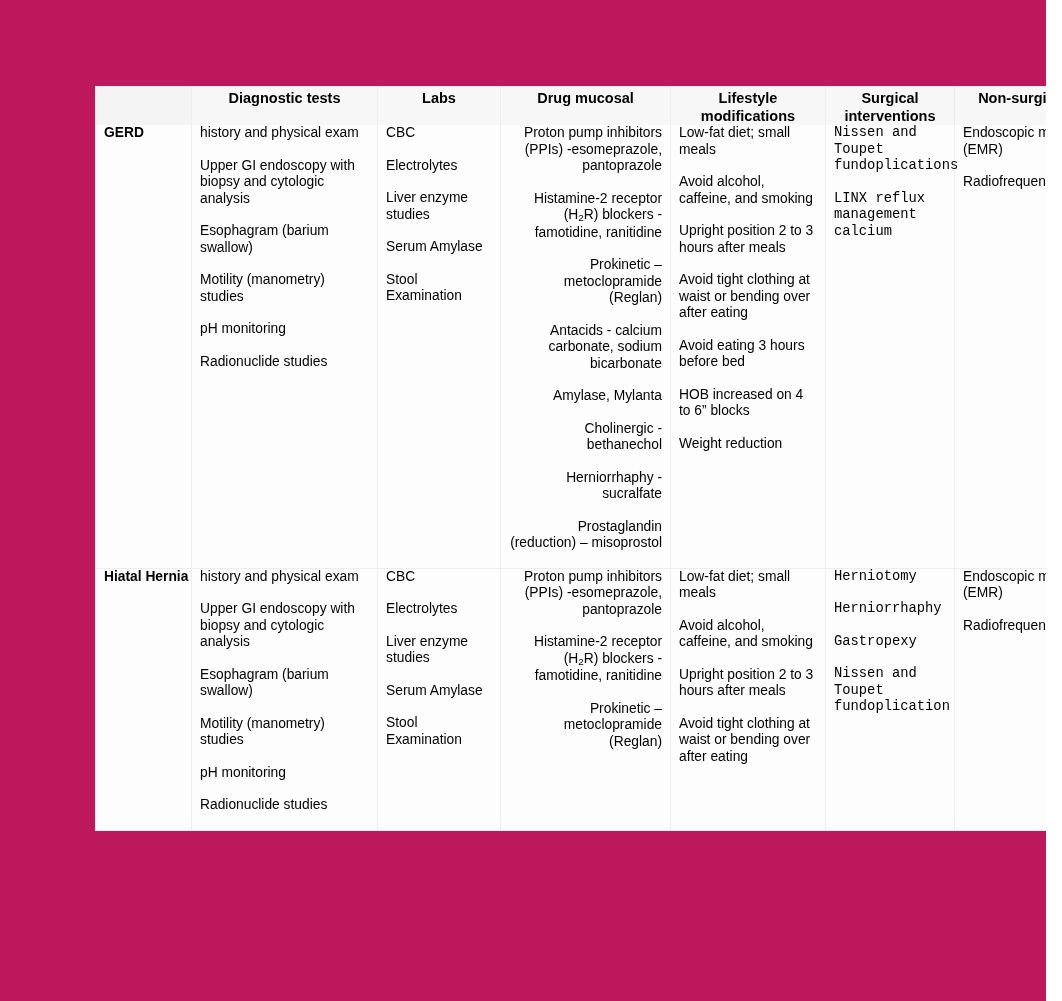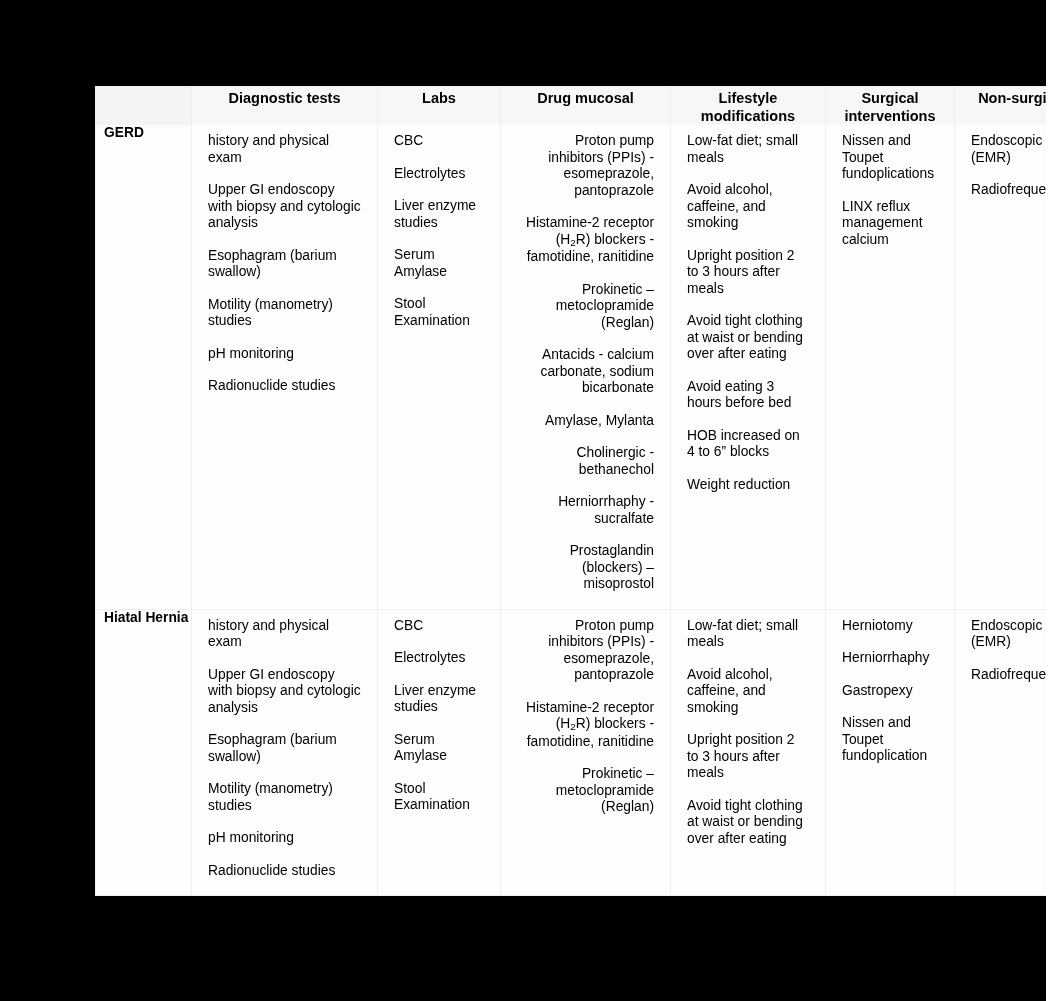--- a/index.html
+++ b/index.html
@@ -17,21 +17,21 @@
   }
 
   
   #doc-page {
     position: absolute;
     left: 0;
     top: 0;
     width: 1046px;
     height: 1001px;
     overflow: hidden;
-    background: #000000;
+    background: #be185d;
   }
 
   #table-wrap {
     position: absolute;
     left: 95px;
     top: 86px;
     width: 1090px; 
   }
 
   table.comparison {
@@ -82,33 +82,33 @@
     padding-top: 2px;
     white-space: nowrap;
   }
 
   
   tr.row-gerd  > td { height: 375px; }
   tr.row-hh    > td { height: 201px; }
 
   ul.cell-list {
     list-style: none;
-    margin: 8px;
+    margin: 0;
     padding: 0;
   }
   ul.cell-list > li {
     margin: 0 0 16px 0;
     padding: 0;
   }
   ul.cell-list > li:last-child { margin-bottom: 0; }
 
   
   td.drug-cell ul.cell-list > li { margin-bottom: 16px; text-align: right; }
   td.life-cell ul.cell-list > li { margin-bottom: 16px; }
-  td.surg-cell ul.cell-list > li { margin-bottom: 16px; }
+  td.surg-cell ul.cell-list > li { margin-bottom: 16px; font-family: Liberation Mono, monospace; }
   td.nons-cell ul.cell-list > li { margin-bottom: 16px; }
   td.labs-cell ul.cell-list > li { margin-bottom: 16px; }
   td.diag-cell ul.cell-list > li { margin-bottom: 16px; }
 
   tr.row-hh td.surg-cell ul.cell-list > li { margin-bottom: 16px; }
 
   
   td.drug-cell, td.life-cell { overflow: visible; }
 
   sub {
@@ -168,21 +168,21 @@
           </td>
           <td class="drug-cell">
             <ul class="cell-list">
                 <li>Proton pump inhibitors (PPIs) -esomeprazole, pantoprazole</li>
                 <li>Histamine-2 receptor (H<sub>2</sub>R) blockers - famotidine, ranitidine</li>
                 <li>Prokinetic – metoclopramide (Reglan)</li>
                 <li>Antacids - calcium carbonate, sodium bicarbonate</li>
                 <li>Amylase, Mylanta</li>
                 <li>Cholinergic - bethanechol</li>
                 <li>Herniorrhaphy - sucralfate</li>
-                <li>Prostaglandin (blockers) – misoprostol</li>
+                <li>Prostaglandin (reduction) – misoprostol</li>
               </ul>
           </td>
           <td class="life-cell">
             <ul class="cell-list">
                 <li>Low-fat diet; small meals</li>
                 <li>Avoid alcohol, caffeine, and smoking</li>
                 <li>Upright position 2 to 3 hours after meals</li>
                 <li>Avoid tight clothing at waist or bending over after eating</li>
                 <li>Avoid eating 3 hours before bed</li>
                 <li>HOB increased on 4 to 6” blocks</li>

